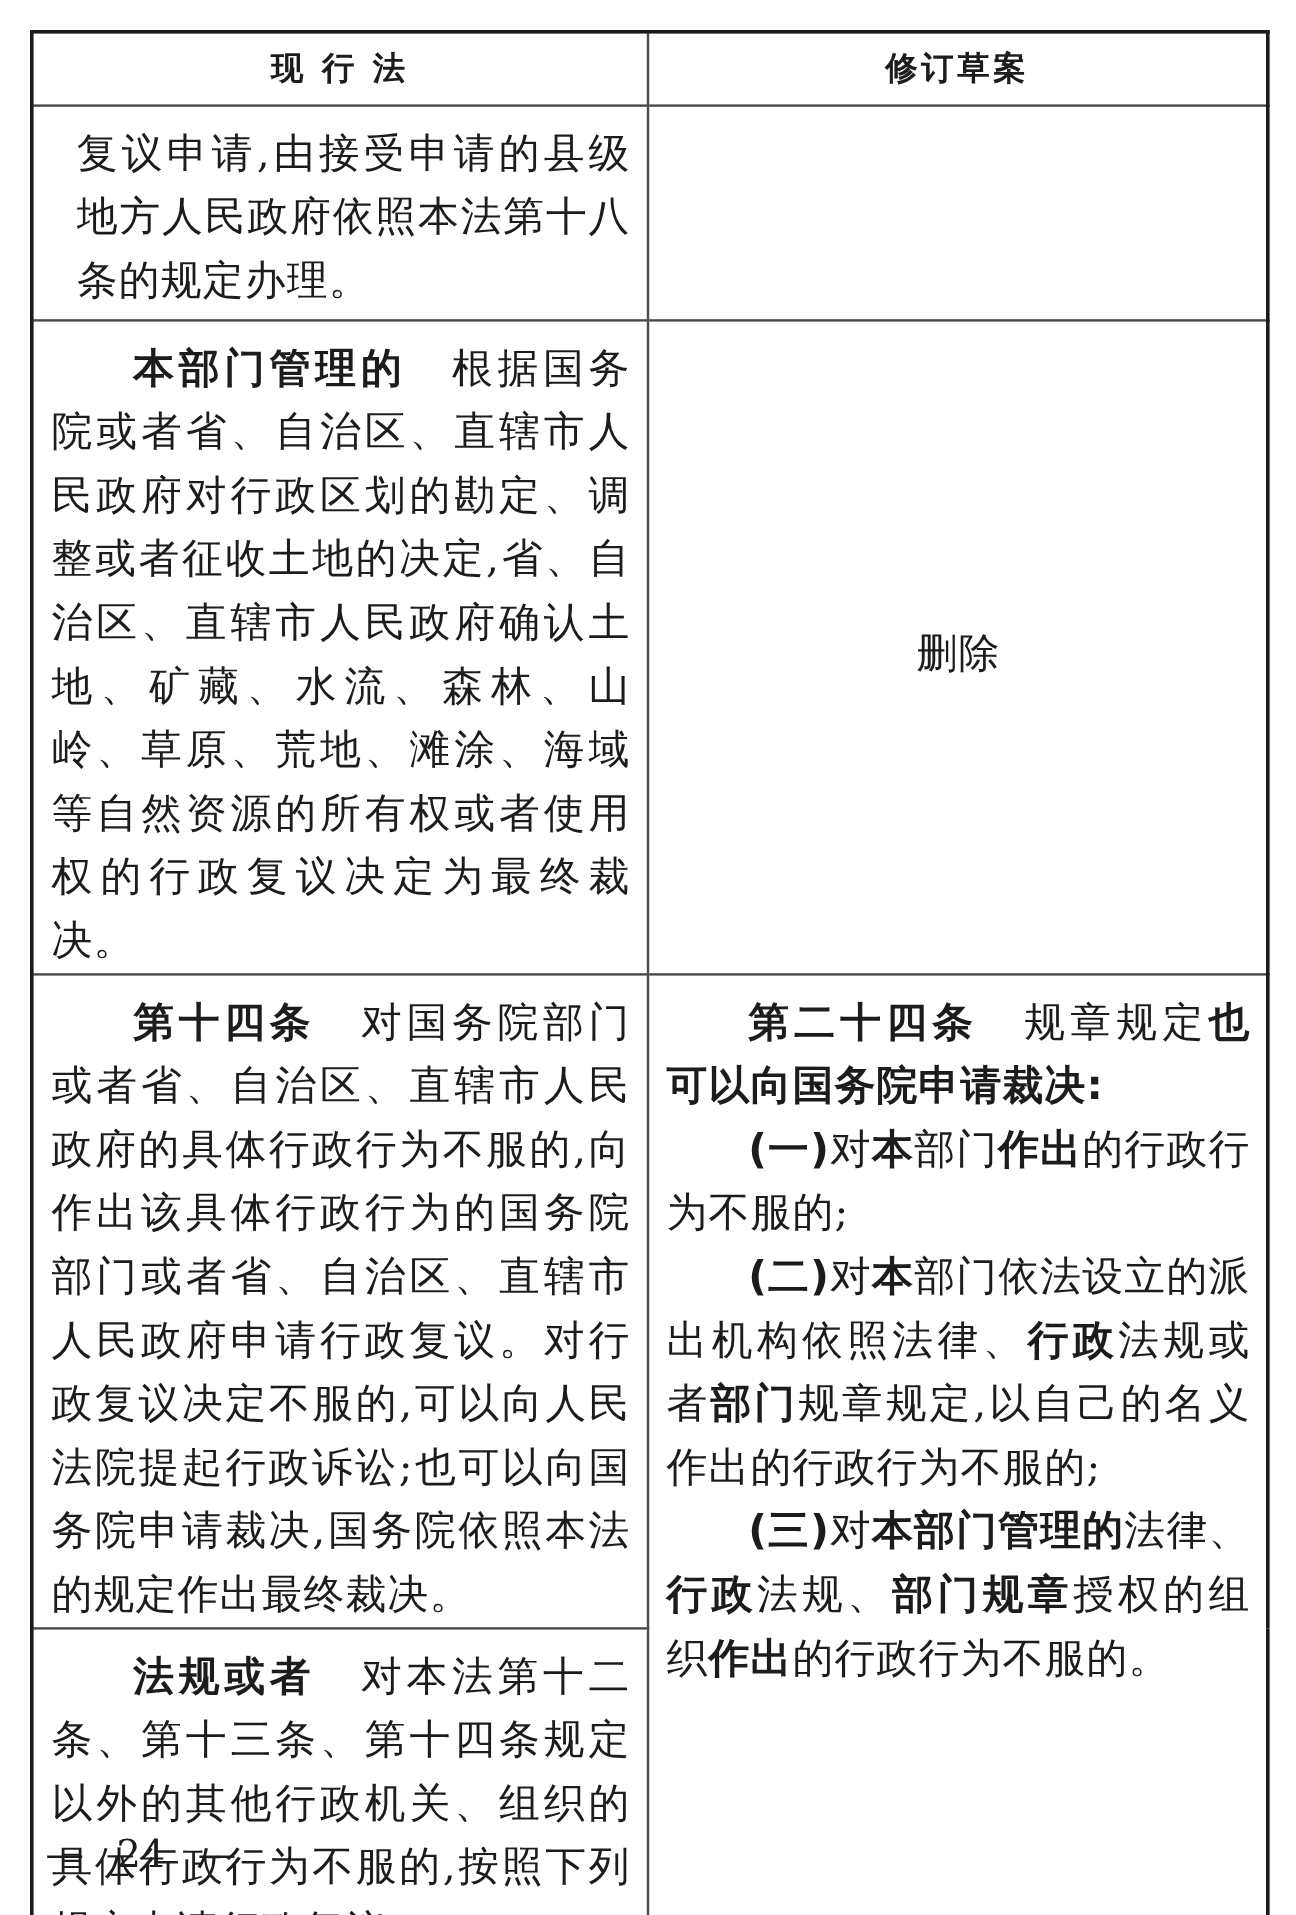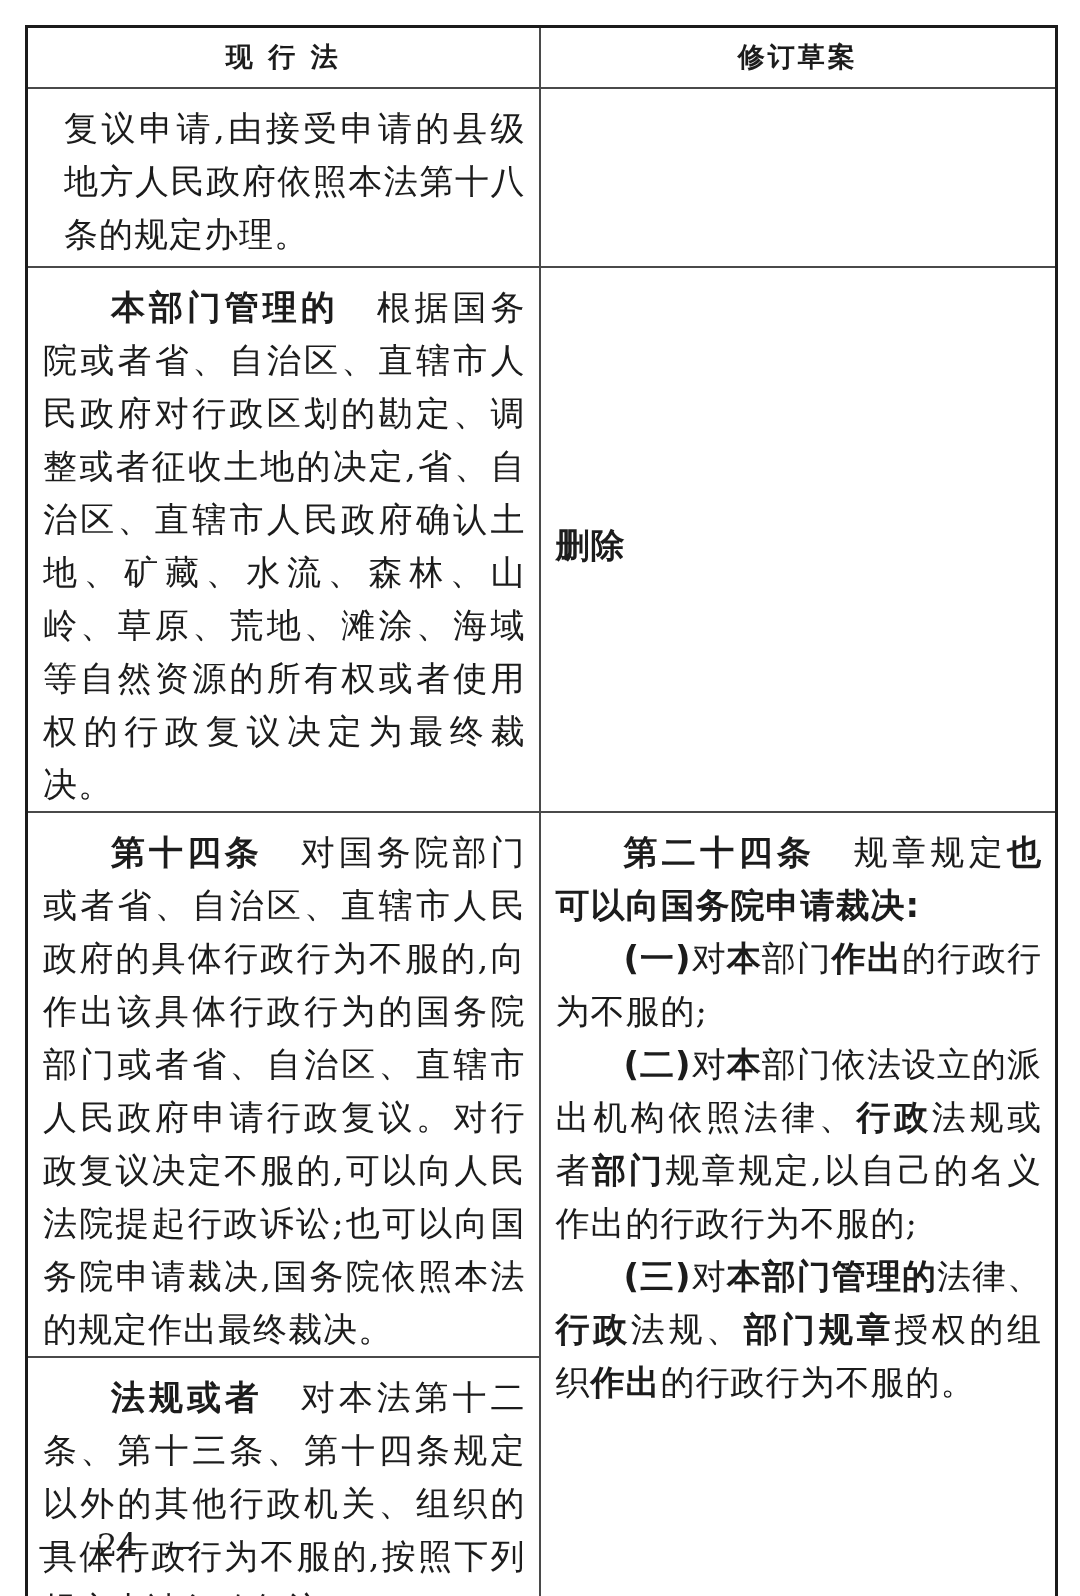--- a/index.html
+++ b/index.html
@@ -57,21 +57,21 @@
     padding: 13px 13px 0 15px;
     font-size: 34px;
     line-height: 53px;
     text-align: justify;
     letter-spacing: 1px;
   }
   td.cell-center {
     vertical-align: middle;
     text-align: center;
   }
-  td.cell-center .para { text-align: left; font-weight: bold; }
+  td.cell-center .para { text-align: center; }
   .para { margin: 0; }
   .para.indent { text-indent: 2em; }
   .run { }
   .run.bold {
     font-weight: 700;
     font-family: "DejaVu Sans", "Liberation Sans", sans-serif;
   }
   .pageno {
     position: absolute;
     left: 38px;

